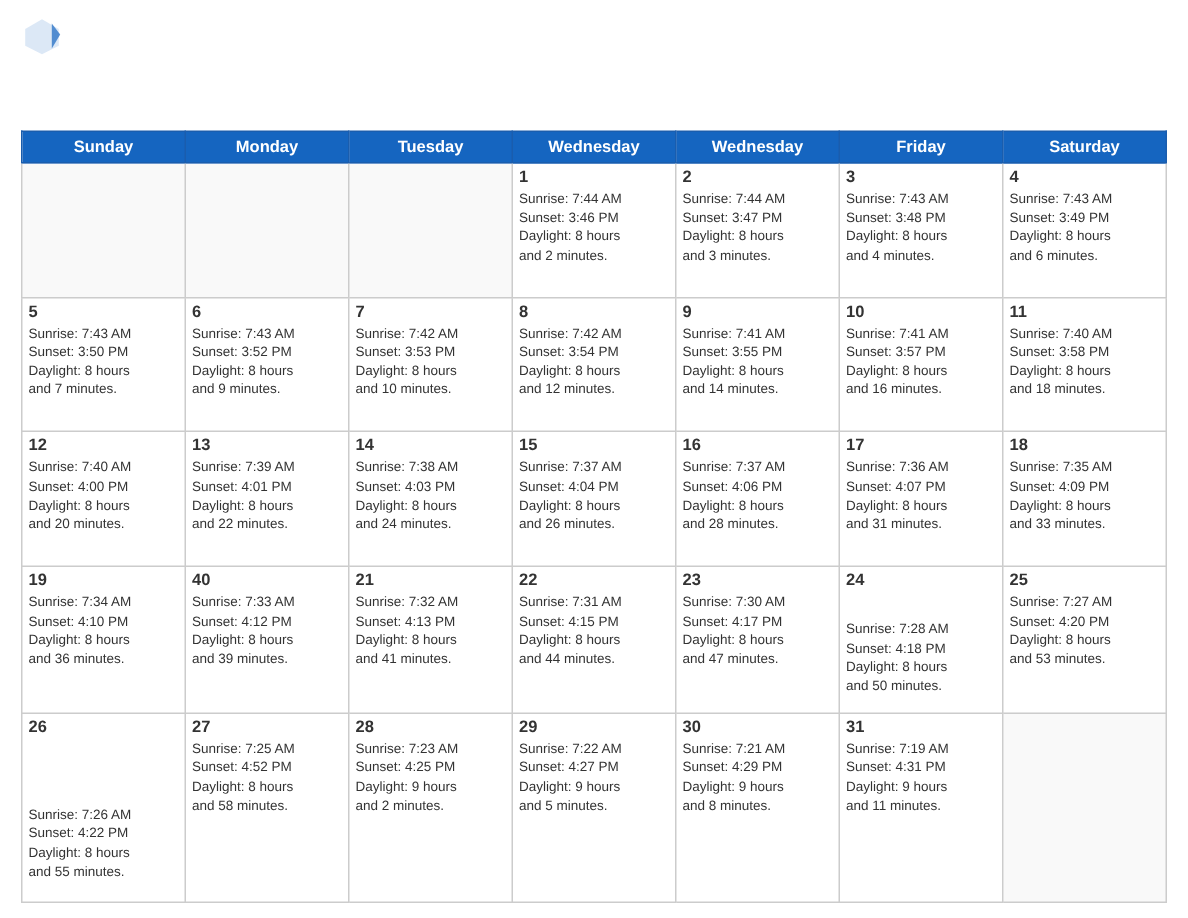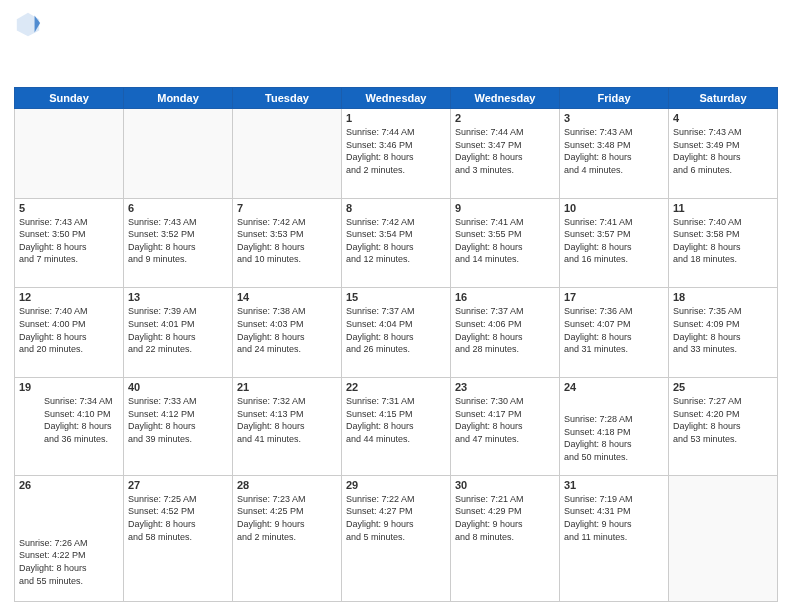--- a/index.html
+++ b/index.html
@@ -268,21 +268,21 @@
             <span class="day-num">18</span>
             <div class="day-info" style="white-space: pre-line;">Sunrise: 7:35 AM
 Sunset: 4:09 PM
 Daylight: 8 hours
 and 33 minutes.</div>
           </td>
         </tr>
         <tr>
           <td>
             <span class="day-num">19</span>
-            <div class="day-info" style="white-space: pre-line; margin-left: 25px;">Sunrise: 7:34 AM
+            <div class="day-info" style="white-space: pre-line;">Sunrise: 7:34 AM
 Sunset: 4:10 PM
 Daylight: 8 hours
 and 36 minutes.</div>
           </td>
           <td>
             <span class="day-num">40</span>
             <div class="day-info" style="white-space: pre-line;">Sunrise: 7:33 AM
 Sunset: 4:12 PM
 Daylight: 8 hours
 and 39 minutes.</div>

